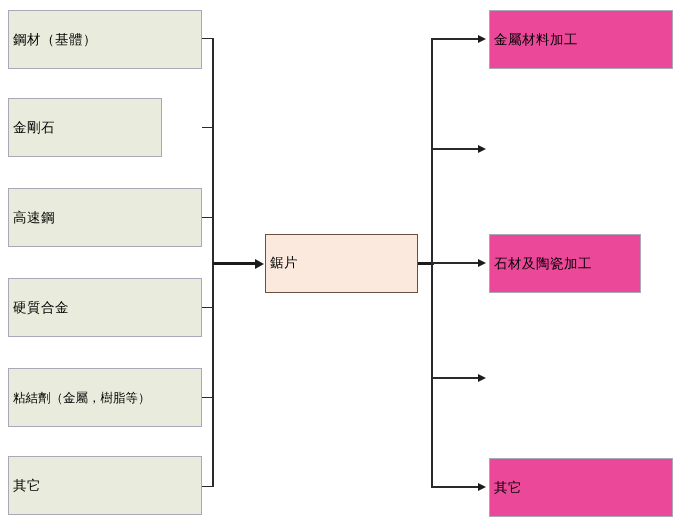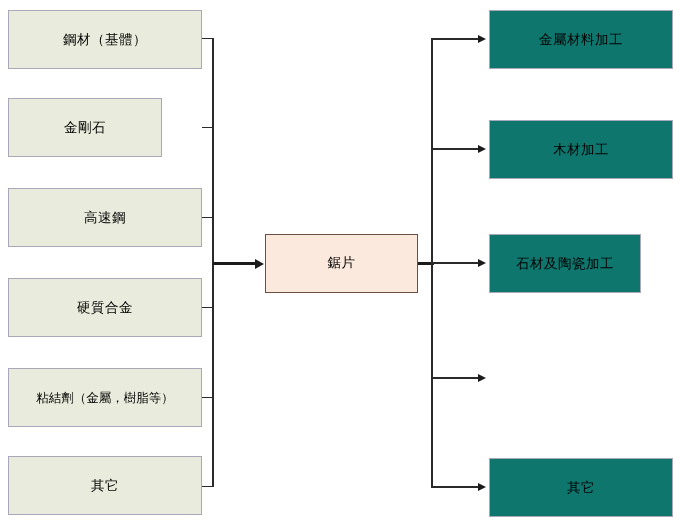--- a/index.html
+++ b/index.html
@@ -16,21 +16,21 @@
     width: 680px;
     height: 525px;
     background: #ffffff;
     overflow: hidden;
   }
   .node {
     position: absolute;
     box-sizing: border-box;
     display: flex;
     align-items: center;
-    justify-content: center;
+    justify-content: flex-start;
     text-align: center;
     font-size: 13.5px;
     line-height: 1.2;
     color: #000000;
     letter-spacing: 0.5px;
     padding: 2px 4px;
     font-family: "DejaVu Sans", "Liberation Sans", sans-serif;
   }
   .node-label {
     display: block;
@@ -40,21 +40,21 @@
     background: #e9ecdc;
     border: 1px solid #a9a8bb;
     box-shadow: 0 0 0 0 transparent;
   }
   .node.center-node {
     background: #fce9dd;
     border: 1px solid #6b4f42;
     font-family: Liberation Serif, serif;
   }
   .node.output-node {
-    background: #0f766e;
+    background: #ec4899;
     border: 1px solid #a9a8bb;
   }
   .node.input-node.narrow-text {
     font-size: 12.5px;
     letter-spacing: 0px;
   }
 
   
   .conn {
     position: absolute;
@@ -138,23 +138,20 @@
   <div class="conn thin" style="left:432px; top:377px; width:48px; height:1.8px;"></div>
   <div class="arrowhead small" style="left:478px; top:373.5px;"></div>
 
   <div class="conn thin" style="left:432px; top:486px; width:48px; height:1.8px;"></div>
   <div class="arrowhead small" style="left:478px; top:482.5px;"></div>
 
   <div class="node output-node" style="left:489px; top:10px;  width:184px; height:59px;">
     <span class="node-label">金屬材料加工</span>
   </div>
 
-  <div class="node output-node" style="left:489px; top:120px; width:184px; height:59px;">
-    <span class="node-label">木材加工</span>
-  </div>
 
   <div class="node output-node" style="left:489px; top:234px; width:152px; height:59px;">
     <span class="node-label">石材及陶瓷加工</span>
   </div>
 
 
   <div class="node output-node" style="left:489px; top:458px; width:184px; height:59px;">
     <span class="node-label">其它</span>
   </div>
 

